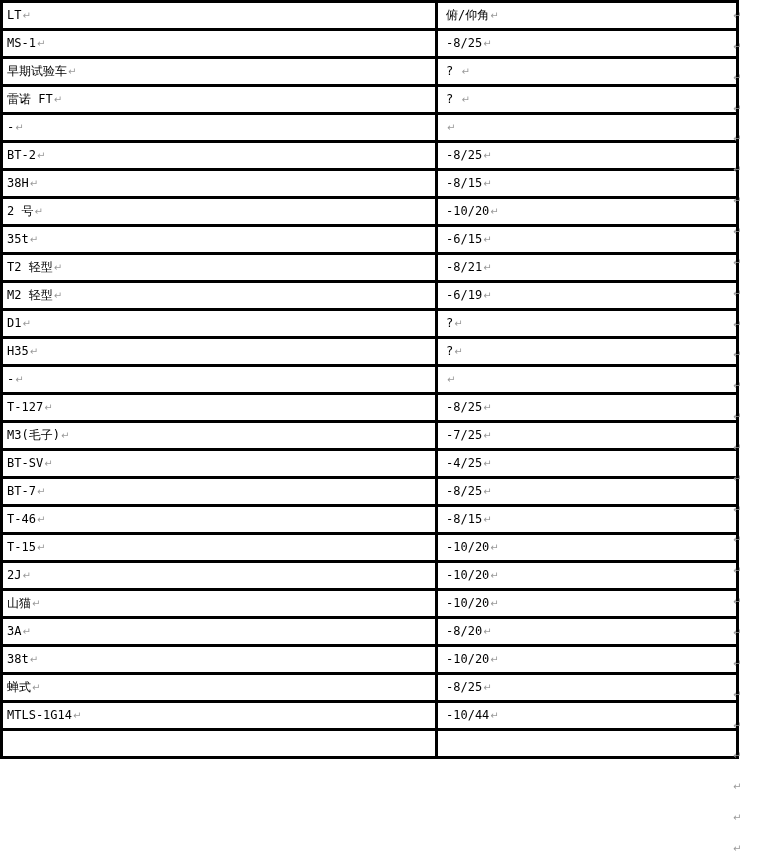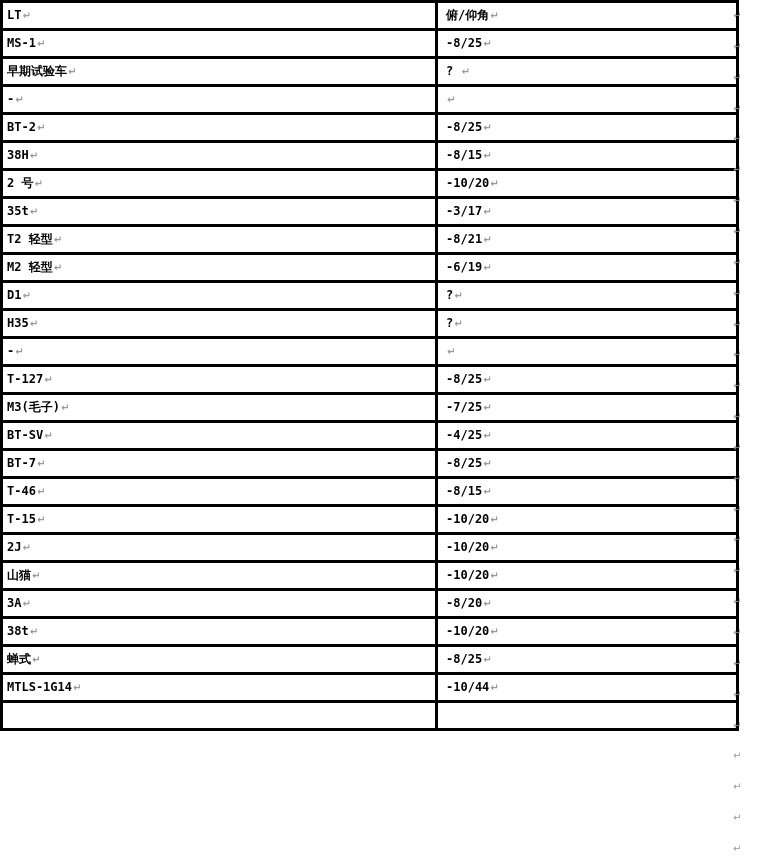--- a/index.html
+++ b/index.html
@@ -27,25 +27,24 @@
     }
     table.doc-table td {
       border: 3px solid #000;
       height: 25px;
       padding: 0 0 0 4px;
       font-size: 12px;
       line-height: 14px;
       vertical-align: middle;
       white-space: nowrap;
       overflow: hidden;
-      font-weight: bold;
     }
     table.doc-table td.col-model { width: 428px; }
     table.doc-table td.col-angle { width: 290px; padding-left: 8px; }
-    table.doc-table tr.header-row td { font-weight: bold; }
+    table.doc-table tr.header-row td { font-weight: normal; }
     .pmark {
       color: #9a9a9a;
       font-size: 10px;
       margin-left: 1px;
       font-family: "DejaVu Sans", sans-serif;
     }
     .row-end-marks {
       position: absolute;
       left: 731px;
       top: 0;
@@ -71,38 +70,42 @@
       </tr>
     <tr>
           <td class="col-model"><span>MS-1</span><span class="pmark">↵</span></td>
           <td class="col-angle"><span>-8/25</span><span class="pmark">↵</span></td>
         </tr>
         <tr>
           <td class="col-model"><span>早期试验车</span><span class="pmark">↵</span></td>
           <td class="col-angle"><span>? </span><span class="pmark">↵</span></td>
         </tr>
         <tr>
+          <td class="col-model"><span>雷诺 FT</span><span class="pmark">↵</span></td>
+          <td class="col-angle"><span>? </span><span class="pmark">↵</span></td>
+        </tr>
+        <tr>
           <td class="col-model"><span>-</span><span class="pmark">↵</span></td>
           <td class="col-angle"><span></span><span class="pmark">↵</span></td>
         </tr>
         <tr>
           <td class="col-model"><span>BT-2</span><span class="pmark">↵</span></td>
           <td class="col-angle"><span>-8/25</span><span class="pmark">↵</span></td>
         </tr>
         <tr>
           <td class="col-model"><span>38H</span><span class="pmark">↵</span></td>
           <td class="col-angle"><span>-8/15</span><span class="pmark">↵</span></td>
         </tr>
         <tr>
           <td class="col-model"><span>2 号</span><span class="pmark">↵</span></td>
           <td class="col-angle"><span>-10/20</span><span class="pmark">↵</span></td>
         </tr>
         <tr>
           <td class="col-model"><span>35t</span><span class="pmark">↵</span></td>
-          <td class="col-angle"><span>-3/17</span><span class="pmark">↵</span></td>
+          <td class="col-angle"><span>-6/15</span><span class="pmark">↵</span></td>
         </tr>
         <tr>
           <td class="col-model"><span>T2 轻型</span><span class="pmark">↵</span></td>
           <td class="col-angle"><span>-8/21</span><span class="pmark">↵</span></td>
         </tr>
         <tr>
           <td class="col-model"><span>M2 轻型</span><span class="pmark">↵</span></td>
           <td class="col-angle"><span>-6/19</span><span class="pmark">↵</span></td>
         </tr>
         <tr>

